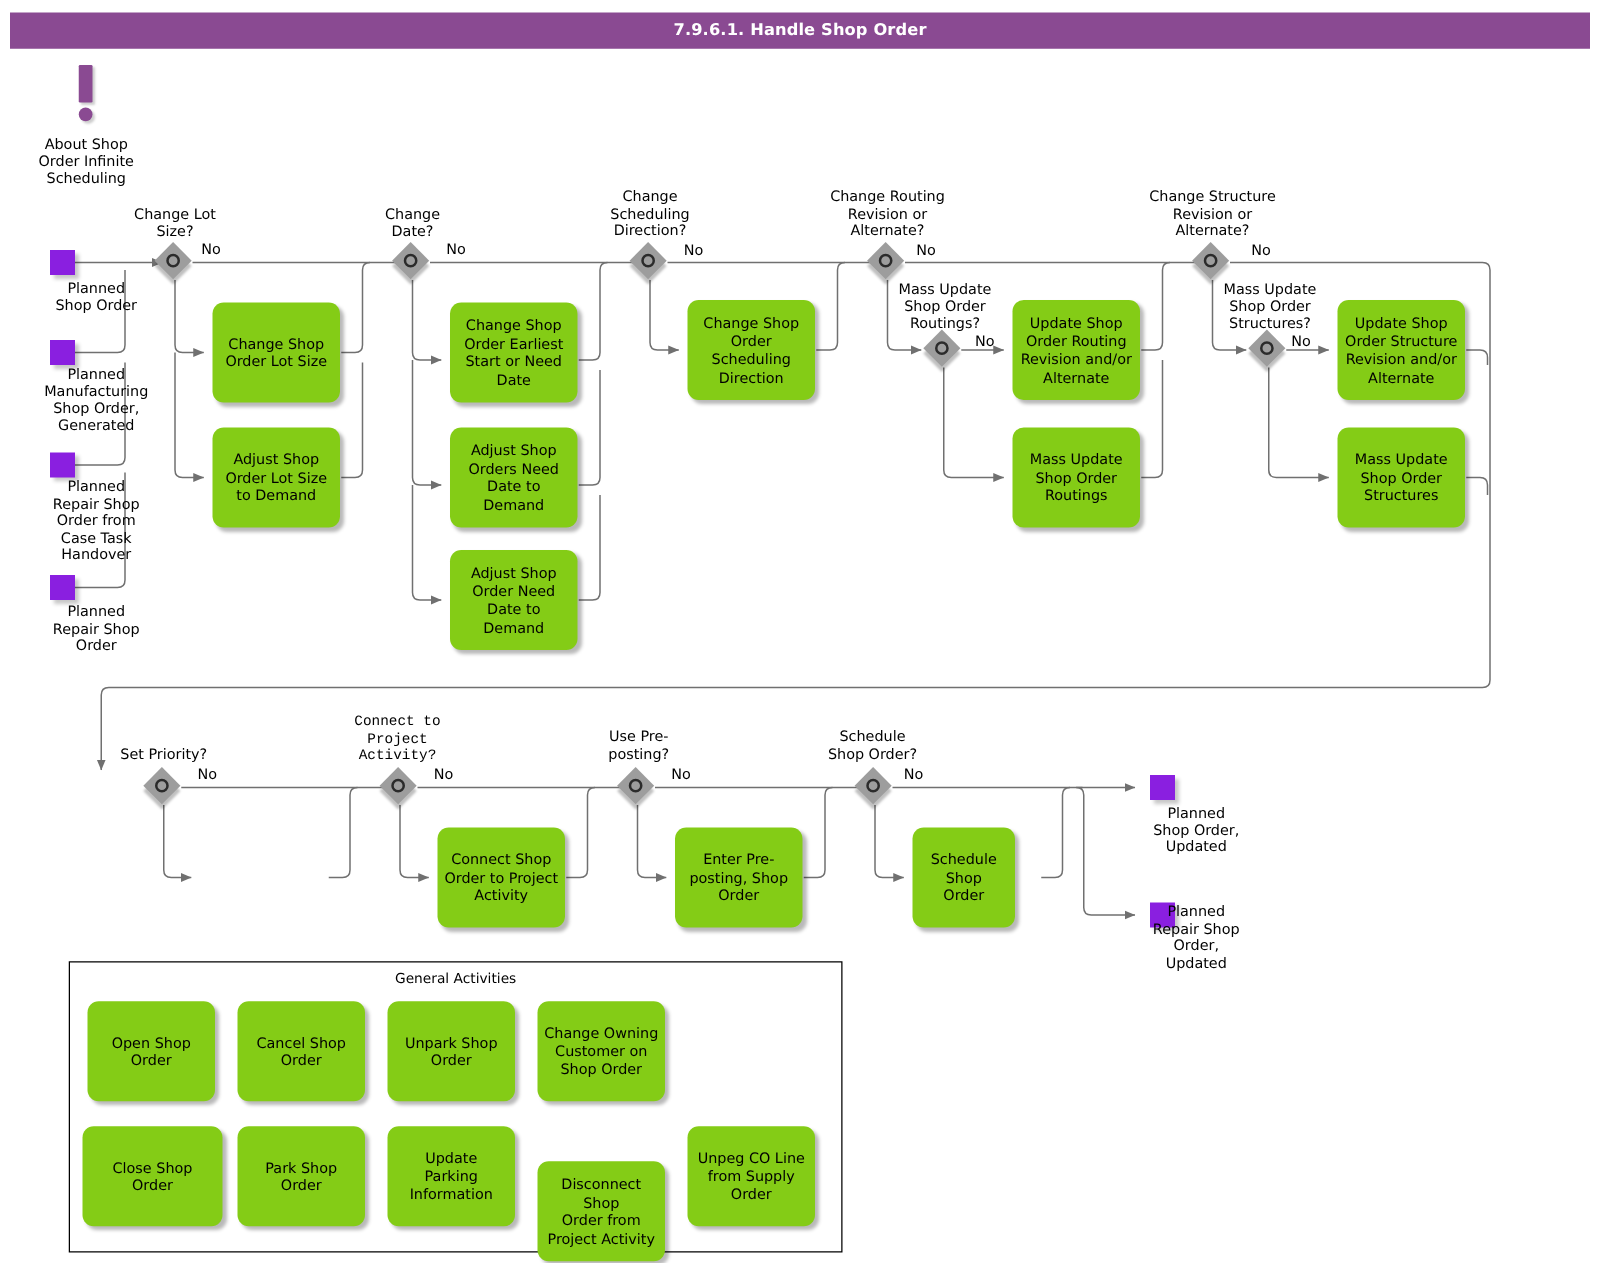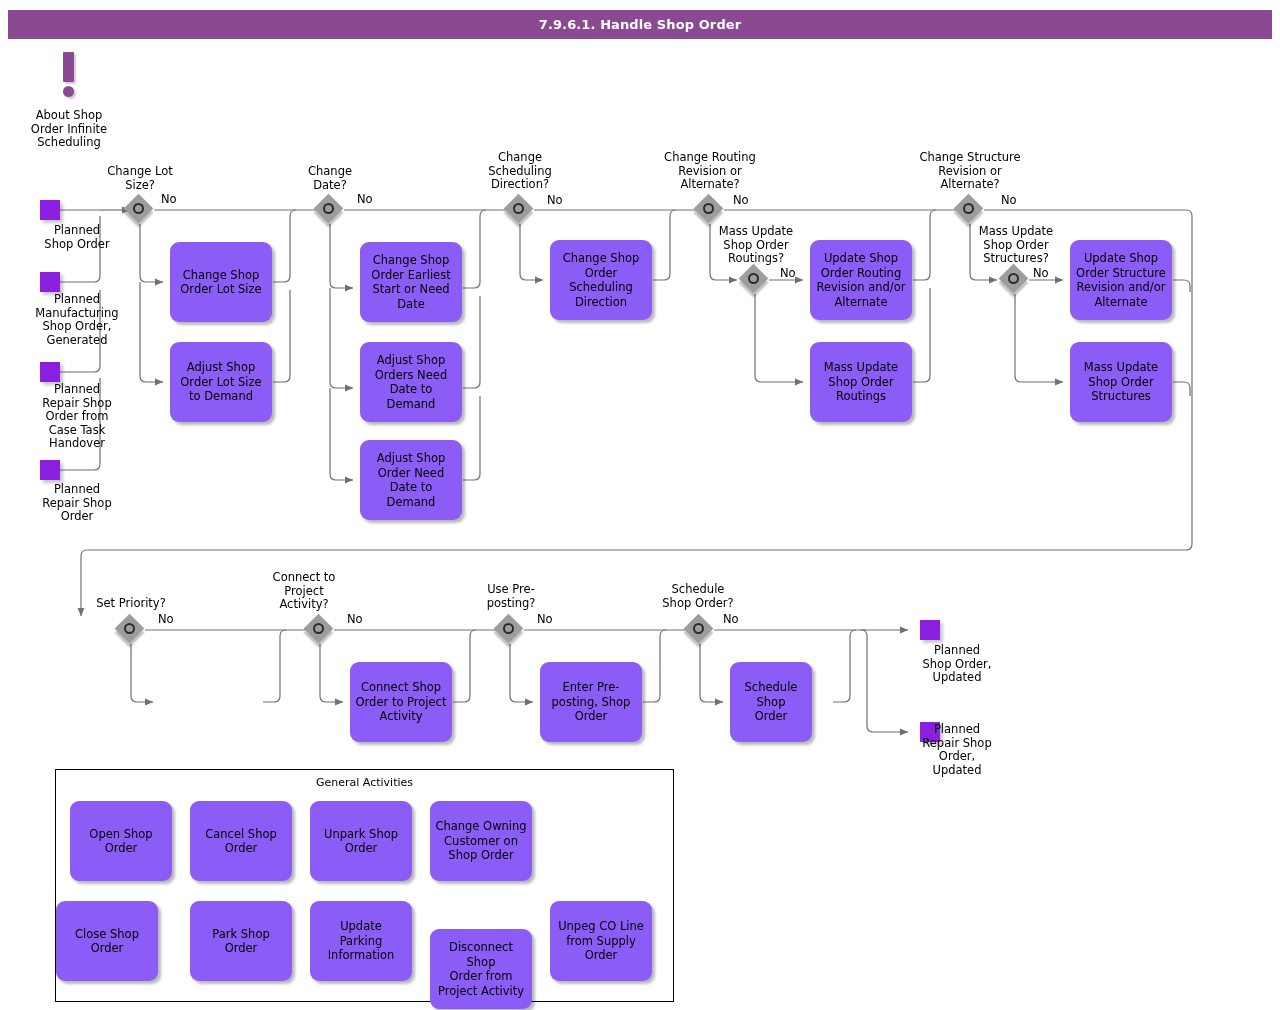--- a/index.html
+++ b/index.html
@@ -20,21 +20,21 @@
     position:absolute;left:0;top:0;width:100%;height:29px;
     line-height:29px;text-align:center;color:#ffffff;
     font-size:13px;font-weight:bold;letter-spacing:.1px;
   }
 
   
   #wires{position:absolute;left:0;top:0;width:1280px;height:1010px;pointer-events:none;}
 
   
   .task{
-    position:absolute;background:#8b5cf6;border-radius:9px;
+    position:absolute;background:#84cc16;border-radius:9px;
     box-shadow:3px 3px 3px rgba(0,0,0,.28);
     display:flex;align-items:center;justify-content:center;
     text-align:center;font-size:11.5px;line-height:14.5px;
     color:#000;padding:3px 5px;box-sizing:border-box;
   }
 
   
   .gw{position:absolute;width:30px;height:30px;}
   .gw .dia{
     position:absolute;left:3px;top:3px;width:21px;height:21px;
@@ -264,21 +264,21 @@
   </div>
   <div class="nolabel" style="left:1033px;top:267px;">No</div>
 
   <div class="gwlabel" style="left:80px;top:597px;width:102px;">Set Priority?</div>
   <div class="gw" style="left:116px;top:615px;">
     <div class="dia"></div>
     <div class="ring"></div>
   </div>
   <div class="nolabel" style="left:158px;top:613px;">No</div>
 
-  <div class="gwlabel" style="left: 254px; top: 571px; width: 100px; white-space: pre-line;">Connect to
+  <div class="gwlabel" style="left: 268px; top: 571px; width: 100px; white-space: pre-line; font-family: Liberation Mono, monospace;">Connect to
 Project
 Activity?</div>
   <div class="gw" style="left:305px;top:615px;">
     <div class="dia"></div>
     <div class="ring"></div>
   </div>
   <div class="nolabel" style="left:347px;top:613px;">No</div>
 
   <div class="gwlabel" style="left: 460px; top: 583px; width: 102px; white-space: pre-line;">Use Pre-
 posting?</div>
@@ -350,21 +350,21 @@
   <div class="task" style="left: 70px; top: 801px; width: 102px; height: 80px; white-space: pre-line;">Open Shop
 Order</div>
   <div class="task" style="left: 190px; top: 801px; width: 102px; height: 80px; white-space: pre-line;">Cancel Shop
 Order</div>
   <div class="task" style="left: 310px; top: 801px; width: 102px; height: 80px; white-space: pre-line;">Unpark Shop
 Order</div>
   <div class="task" style="left: 430px; top: 801px; width: 102px; height: 80px; white-space: pre-line;">Change Owning
 Customer on
 Shop Order</div>
 
-  <div class="task" style="left: 56px; top: 901px; width: 102px; height: 80px; white-space: pre-line;">Close Shop
+  <div class="task" style="left: 66px; top: 901px; width: 112px; height: 80px; white-space: pre-line;">Close Shop
 Order</div>
   <div class="task" style="left:190px;top:901px;width:102px;height:80px;">Park Shop Order</div>
   <div class="task" style="left: 310px; top: 901px; width: 102px; height: 80px; white-space: pre-line;">Update
 Parking
 Information</div>
   <div class="task" style="left: 430px; top: 901px; width: 102px; height: 80px; white-space: pre-line; margin-top: 28px;">Disconnect Shop
 Order from
 Project Activity</div>
   <div class="task" style="left: 550px; top: 901px; width: 102px; height: 80px; white-space: pre-line;">Unpeg CO Line
 from Supply

